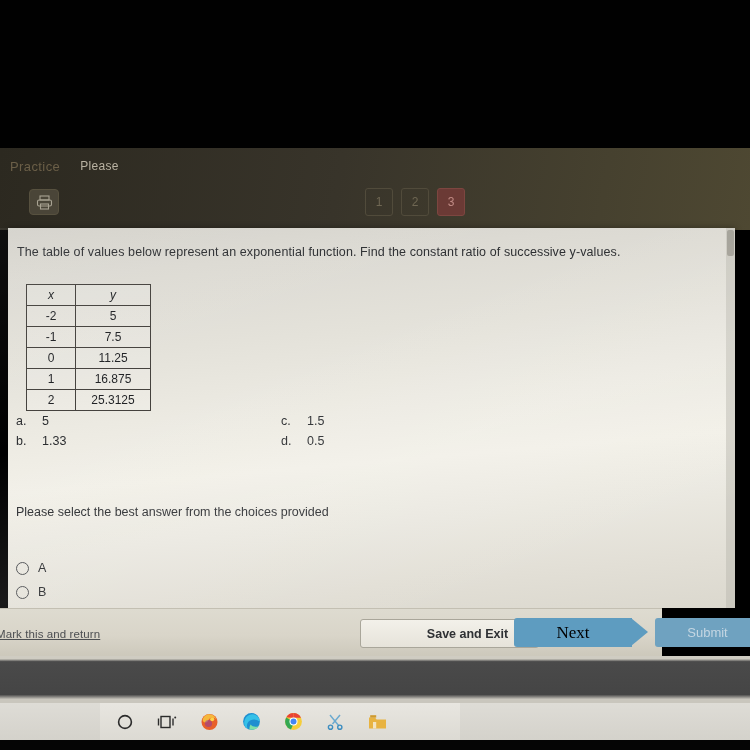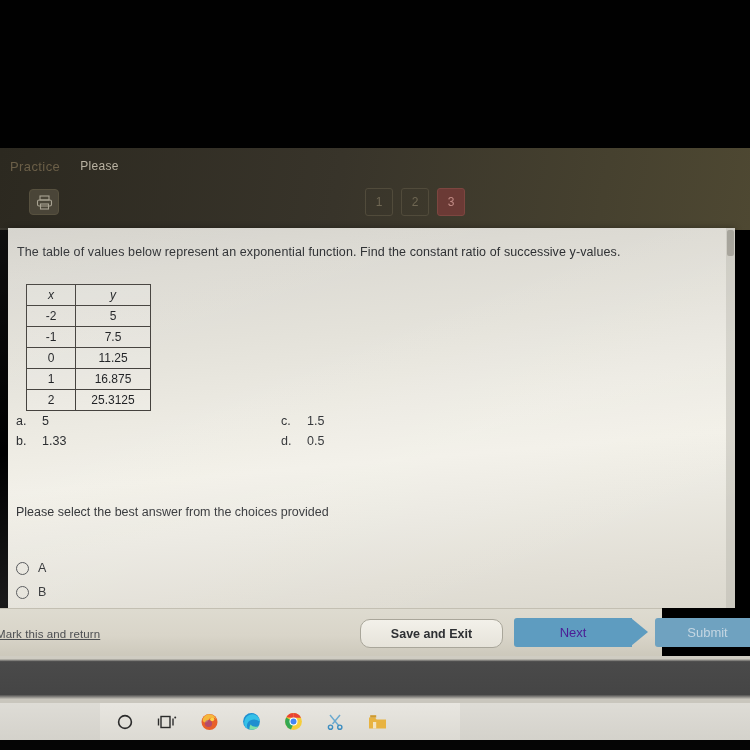--- a/index.html
+++ b/index.html
@@ -211,35 +211,37 @@
     color: #4d4f52;
     text-decoration: underline;
     letter-spacing: .1px;
   }
   .save-exit {
     position: absolute;
     left: 360px; top: 10px;
     width: 141px; height: 27px;
     background: linear-gradient(180deg, #f3f1ea 0%, #e6e3da 100%);
     border: 1px solid #a9a69a;
-    border-radius: 10px;
+    border-radius: 3px;
     display: flex; align-items: center; justify-content: center;
     font-size: 12.5px;
     font-weight: bold;
     color: #2e3033;
+    padding-left: 36px;
   }
   .next-btn {
     position: absolute;
     left: 514px; top: 9px;
     width: 118px; height: 29px;
     background: #5e9cc0;
-    color: #4c1d95;
-    font-size: 13px;
+    color: #000000;
+    font-size: 17px;
     display: flex; align-items: center; justify-content: center;
     border-radius: 3px 0 0 3px;
+    font-family: Liberation Serif, serif;
   }
   .next-arrow {
     position: absolute;
     left: 631px; top: 9px;
     width: 0; height: 0;
     border-top: 14.5px solid transparent;
     border-bottom: 14.5px solid transparent;
     border-left: 17px solid #5e9cc0;
   }
   .submit-btn {

